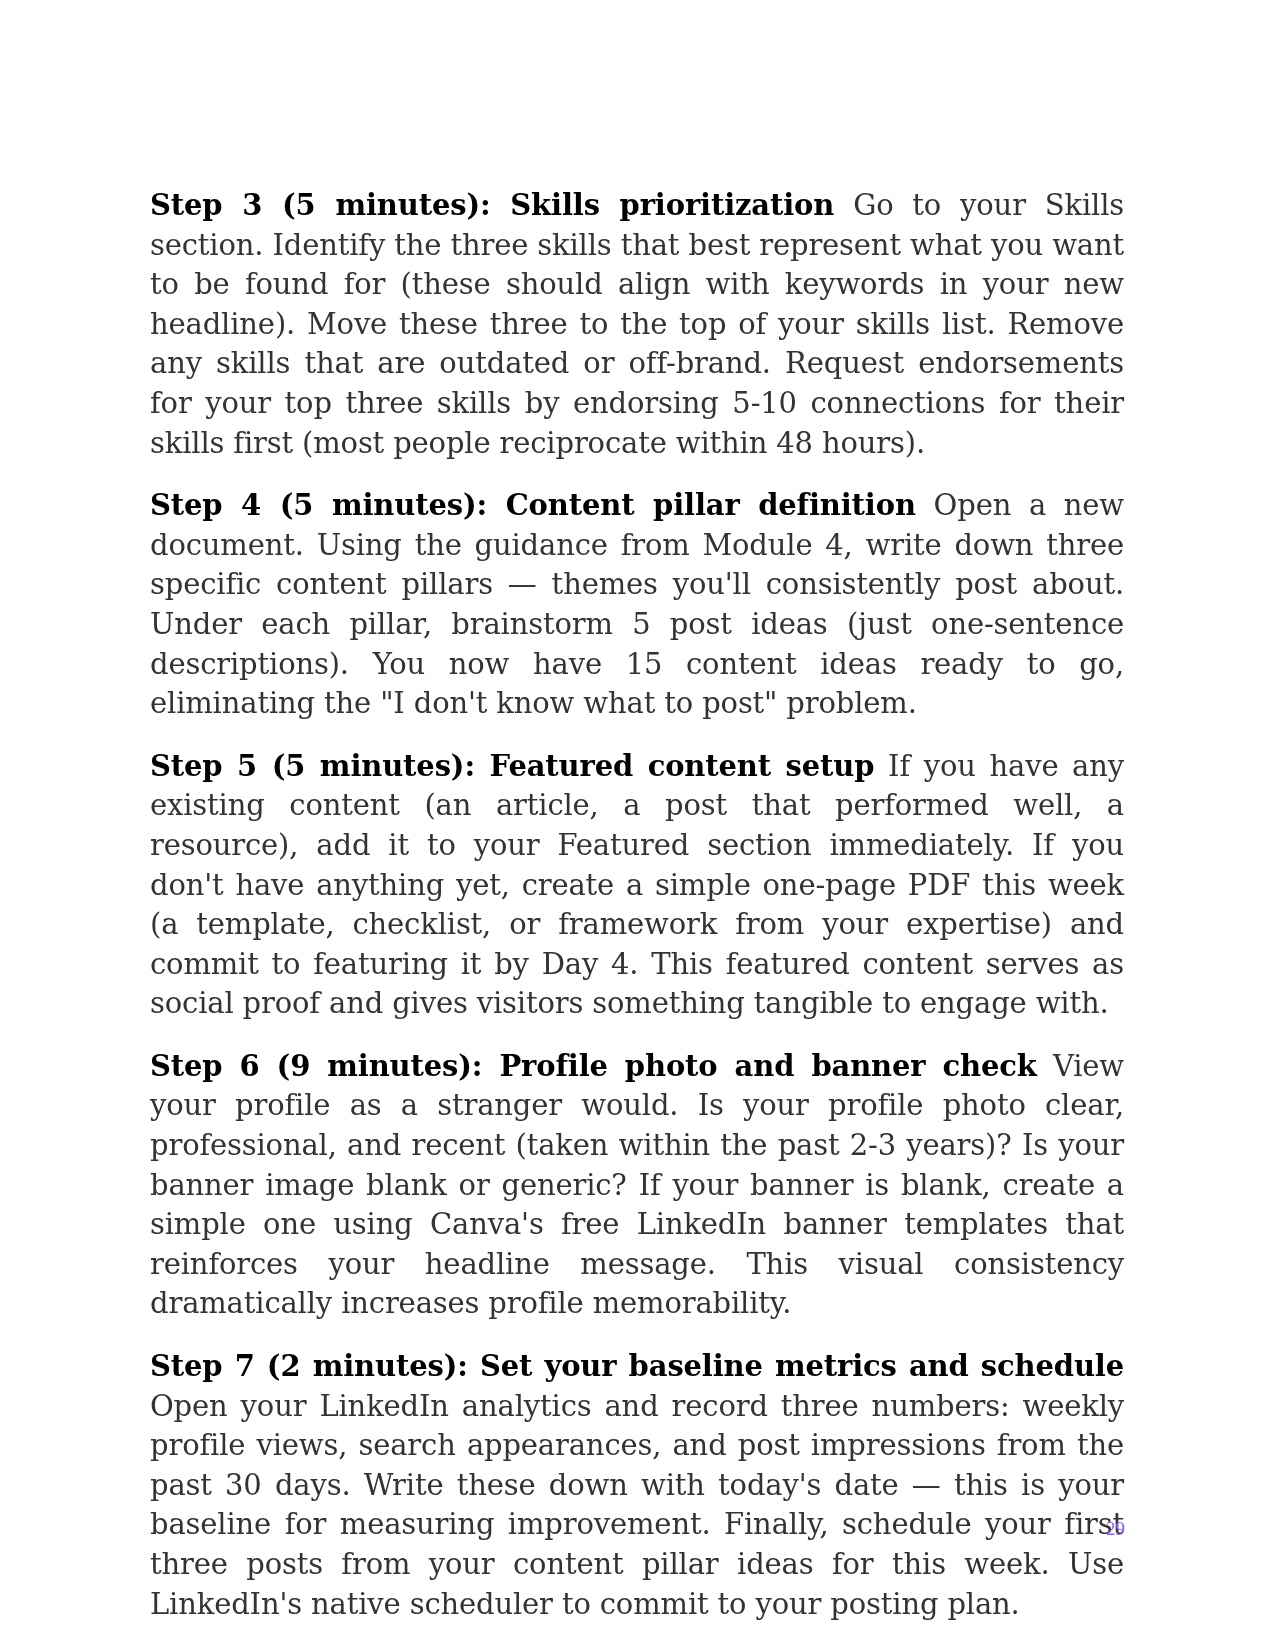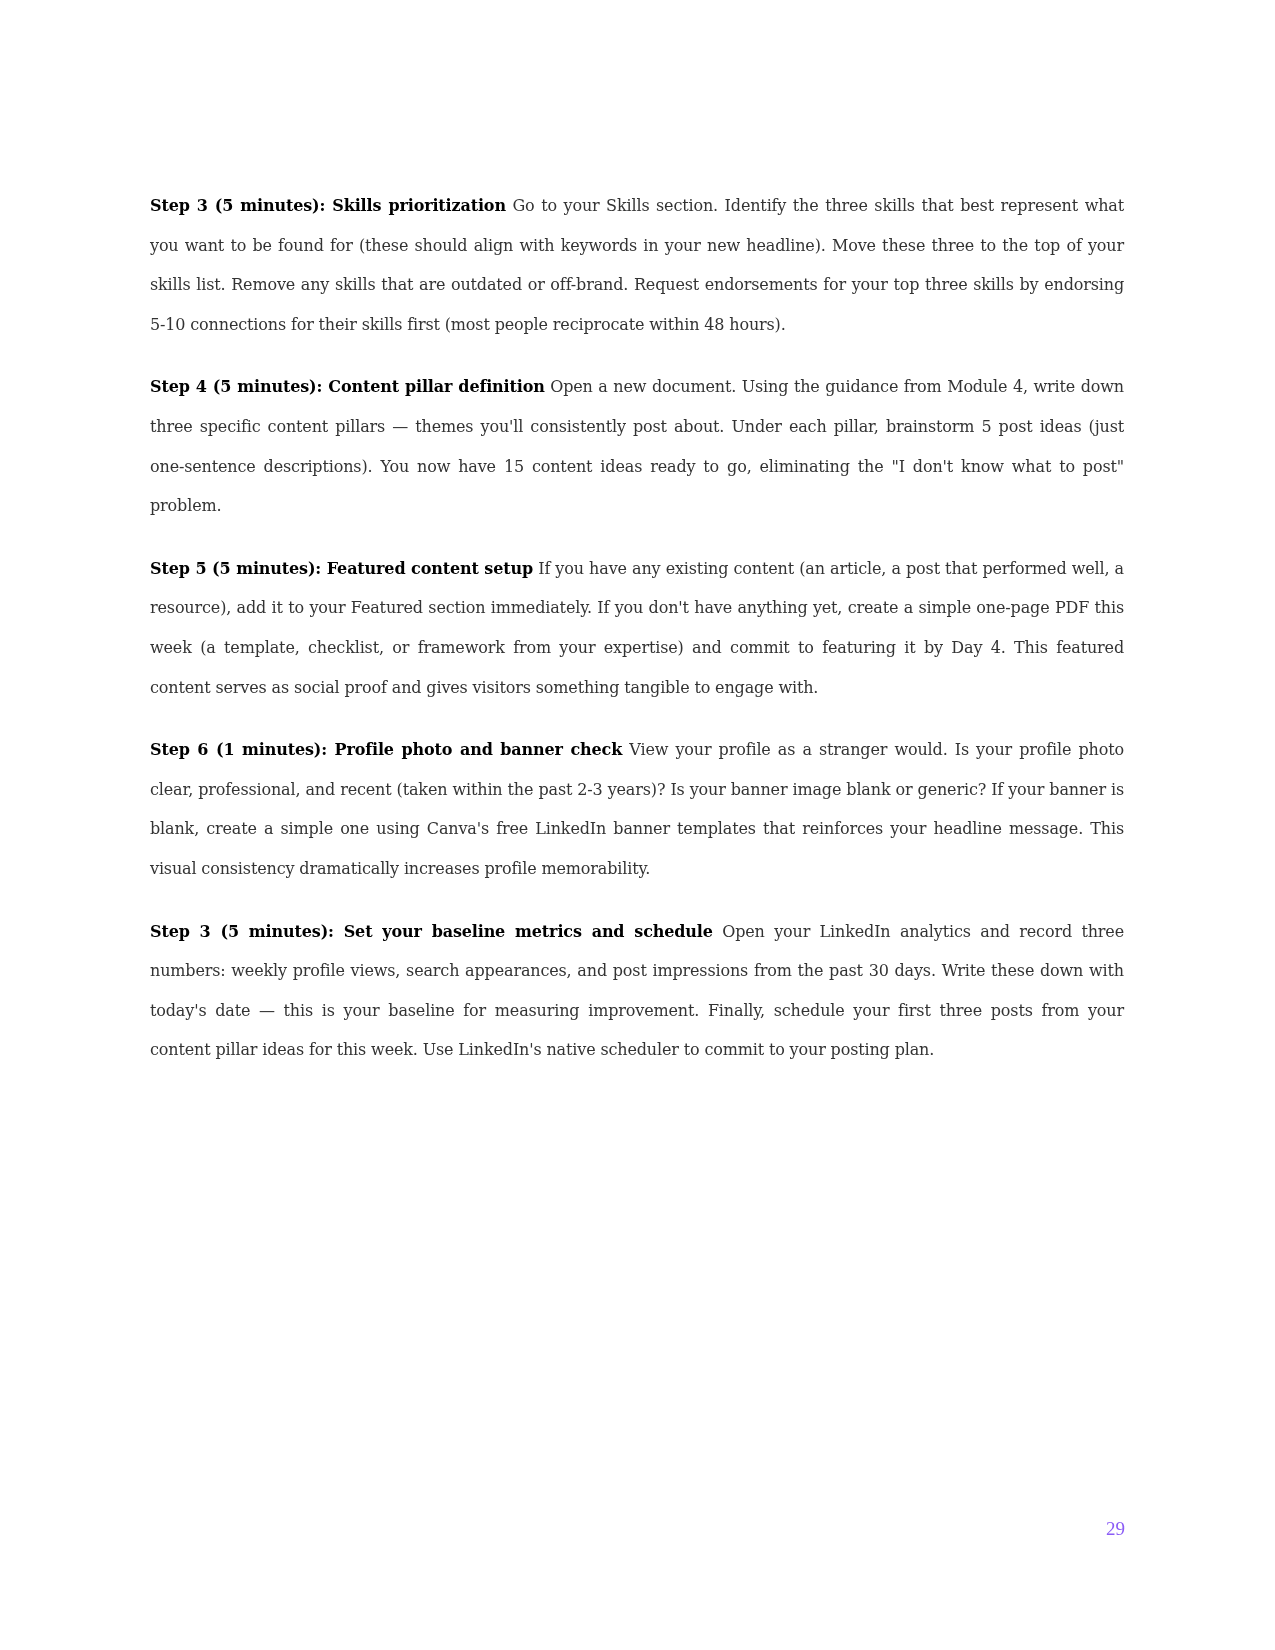--- a/index.html
+++ b/index.html
@@ -1,20 +1,20 @@
 <!DOCTYPE html>
 <html><head>
 <meta charset="utf-8">
 <style>
   html, body { margin: 0; padding: 0; background: #ffffff; }
   body { width: 1275px; height: 1650px; position: relative; overflow: hidden; }
   .page { position: absolute; left: 150px; top: 186px; width: 974px; }
   .para {
     font-family: "DejaVu Serif", "Liberation Serif", serif;
-    font-size: 16px;
+    font-size: 29px;
     line-height: 39.6px;
     color: #333333;
     text-align: justify;
     margin: 0 0 23px 0;
     letter-spacing: -0.15px;
   }
   .para .lead { font-weight: bold; color: #000000; }
   .pagenum {
     position: absolute; right: 150px; top: 1518px;
     font-family: "Liberation Serif", "DejaVu Serif", serif;
@@ -31,22 +31,22 @@
   </p>
   <p class="para">
     <span class="lead">Step 4 (5 minutes): Content pillar definition</span>
     <span>Open a new document. Using the guidance from Module 4, write down three specific content pillars — themes you'll consistently post about. Under each pillar, brainstorm 5 post ideas (just one-sentence descriptions). You now have 15 content ideas ready to go, eliminating the "I don't know what to post" problem.</span>
   </p>
   <p class="para">
     <span class="lead">Step 5 (5 minutes): Featured content setup</span>
     <span>If you have any existing content (an article, a post that performed well, a resource), add it to your Featured section immediately. If you don't have anything yet, create a simple one-page PDF this week (a template, checklist, or framework from your expertise) and commit to featuring it by Day 4. This featured content serves as social proof and gives visitors something tangible to engage with.</span>
   </p>
   <p class="para">
-    <span class="lead">Step 6 (1 minutes): Profile photo and banner check</span>
+    <span class="lead">Step 6 (9 minutes): Profile photo and banner check</span>
     <span>View your profile as a stranger would. Is your profile photo clear, professional, and recent (taken within the past 2-3 years)? Is your banner image blank or generic? If your banner is blank, create a simple one using Canva's free LinkedIn banner templates that reinforces your headline message. This visual consistency dramatically increases profile memorability.</span>
   </p>
   <p class="para">
-    <span class="lead">Step 3 (5 minutes): Set your baseline metrics and schedule</span>
+    <span class="lead">Step 7 (2 minutes): Set your baseline metrics and schedule</span>
     <span>Open your LinkedIn analytics and record three numbers: weekly profile views, search appearances, and post impressions from the past 30 days. Write these down with today's date — this is your baseline for measuring improvement. Finally, schedule your first three posts from your content pillar ideas for this week. Use LinkedIn's native scheduler to commit to your posting plan.</span>
   </p>
 </div>
 
 <div class="pagenum">29</div>
 
 </body></html>

